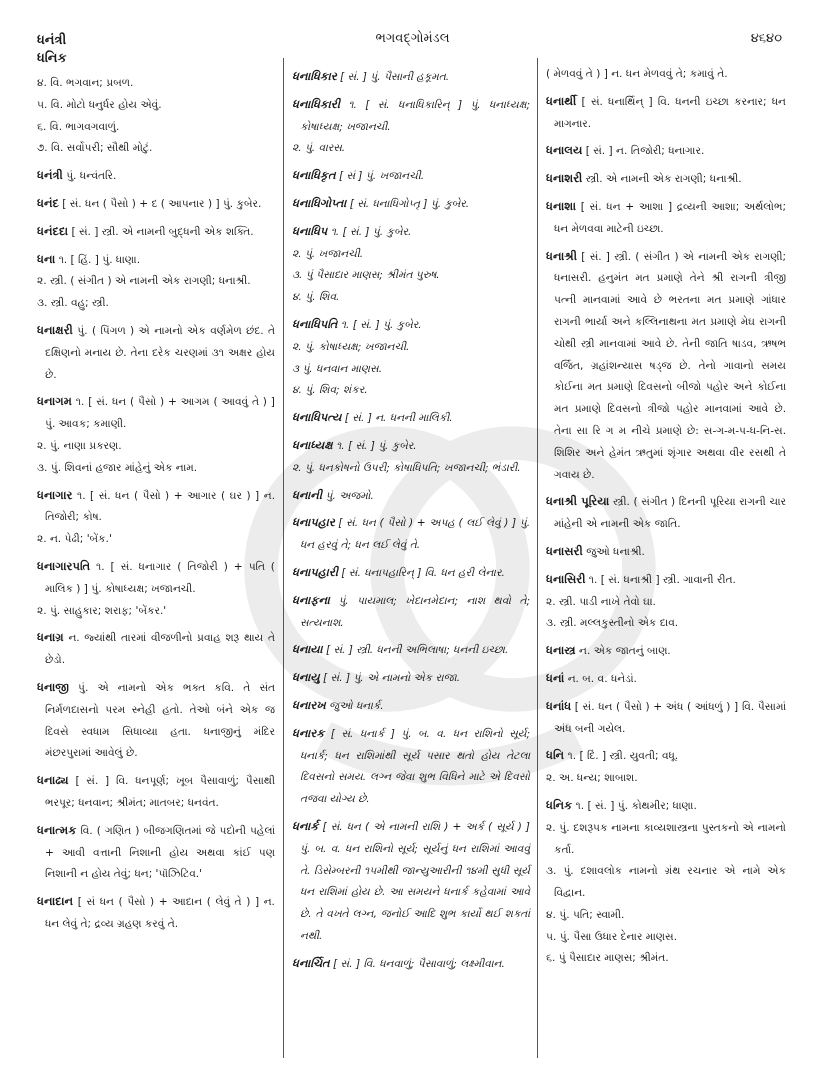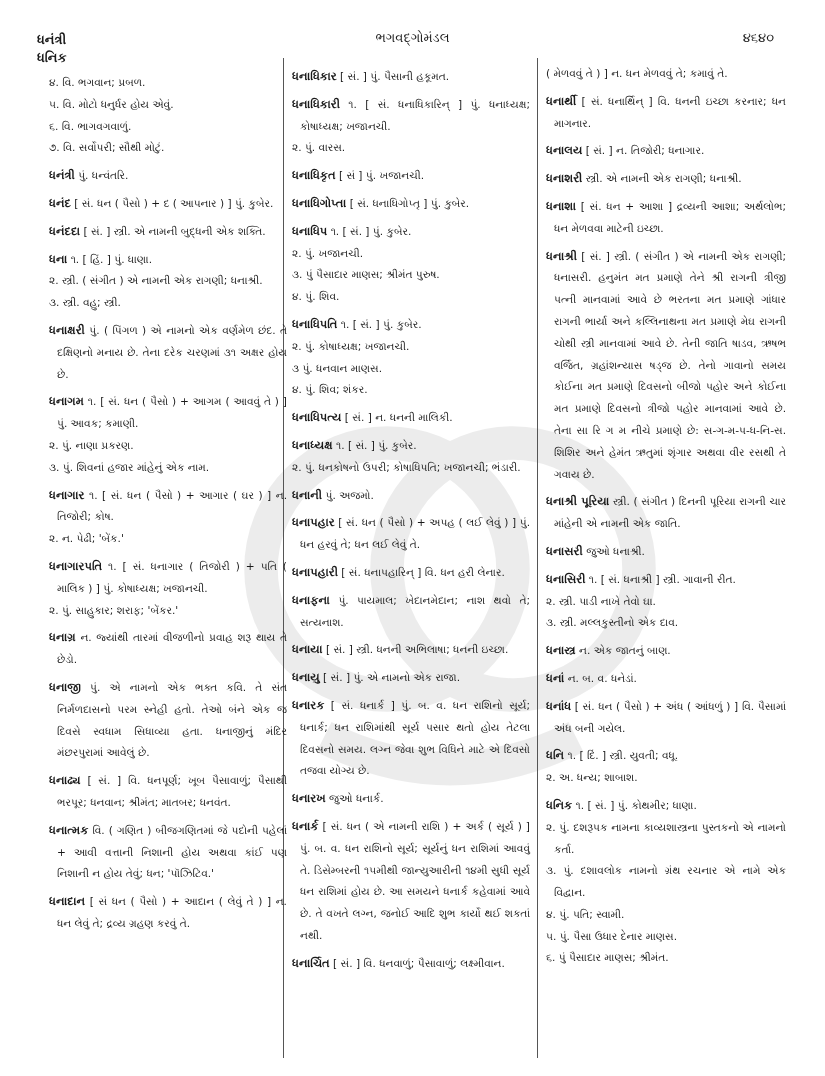--- a/index.html
+++ b/index.html
@@ -9,28 +9,28 @@
       font-family: "DejaVu Sans", sans-serif;
       position: relative;
     }
     .watermark {
       position: absolute; left: 240px; top: 380px; width: 420px; height: 420px;
       pointer-events: none; opacity: 0.07;
     }
     .hdr { position: absolute; top: 0; left: 0; width: 825px; height: 40px; }
     .hdr .left { position: absolute; left: 37px; top: 32px; font-size: 13px; font-weight: bold; }
     .hdr .center { position: absolute; left: 0; width: 825px; top: 30px; text-align: center; font-size: 13px; }
-    .hdr .right { position: absolute; right: 51px; top: 30px; font-size: 13px; text-align: right; }
+    .hdr .right { position: absolute; right: 43px; top: 30px; font-size: 13px; text-align: right; }
     .guide2 { position: absolute; left: 37px; top: 50px; font-size: 13px; font-weight: bold; }
     .col {
       position: absolute; top: 72px; font-size: 10.6px; line-height: 21.8px;
       text-align: justify;
     }
-    .col1 { left: 37px; width: 238px; margin-left: 12px; }
-    .col2 { left: 292px; width: 238px; top: 66px; }
+    .col1 { left: 37px; width: 238px; }
+    .col2 { left: 292px; width: 238px; top: 66px; font-style: italic; }
     .col3 { left: 546px; width: 240px; top: 63px; }
     .divider { position: absolute; width: 1px; background: #555; }
     .d1 { left: 283px; top: 58px; height: 1000px; }
     .d2 { left: 537px; top: 58px; height: 1000px; }
     .entry { margin-bottom: 6px; }
     .entry p { margin: 0; padding-left: 8px; text-indent: -8px; }
     .sense { margin: 0; padding-left: 20px; text-indent: -8px; }
     .hw { font-weight: bold; font-size: 11.5px; }
   </style>
 </head>
@@ -150,24 +150,24 @@
     <div class="entry">
       <p><span class="hw">ધનાફના</span> <span>પું. પાયમાલ; ખેદાનમેદાન; નાશ થવો તે; સત્યનાશ.</span></p>
     </div>
     <div class="entry">
       <p><span class="hw">ધનાયા</span> <span>[ સં. ] સ્ત્રી. ધનની અભિલાષા; ધનની ઇચ્છા.</span></p>
     </div>
     <div class="entry">
       <p><span class="hw">ધનાયુ</span> <span>[ સં. ] પું. એ નામનો એક રાજા.</span></p>
     </div>
     <div class="entry">
+      <p><span class="hw">ધનારખ</span> <span>જુઓ ધનાર્ક.</span></p>
+    </div>
+    <div class="entry">
       <p><span class="hw">ધનારક</span> <span>[ સં. ધનાર્ક ] પું. બ. વ. ધન રાશિનો સૂર્ય; ધનાર્ક; ધન રાશિમાંથી સૂર્ય પસાર થતો હોય તેટલા દિવસનો સમય. લગ્ન જેવા શુભ વિધિને માટે એ દિવસો તજવા યોગ્ય છે.</span></p>
-    </div>
-    <div class="entry">
-      <p><span class="hw">ધનારખ</span> <span>જુઓ ધનાર્ક.</span></p>
     </div>
     <div class="entry">
       <p><span class="hw">ધનાર્ક</span> <span>[ સં. ધન ( એ નામની રાશિ ) + અર્ક ( સૂર્ય ) ] પું. બ. વ. ધન રાશિનો સૂર્ય; સૂર્યનું ધન રાશિમાં આવવું તે. ડિસેમ્બરની ૧૫મીથી જાન્યુઆરીની ૧૪મી સુધી સૂર્ય ધન રાશિમાં હોય છે. આ સમયને ધનાર્ક કહેવામાં આવે છે. તે વખતે લગ્ન, જનોઈ આદિ શુભ કાર્યો થઈ શકતાં નથી.</span></p>
     </div>
     <div class="entry">
       <p><span class="hw">ધનાર્ચિત</span> <span>[ સં. ] વિ. ધનવાળું; પૈસાવાળું; લક્ષ્મીવાન.</span></p>
     </div>
   </div>
 <div class="col col3">
     <div class="entry">

